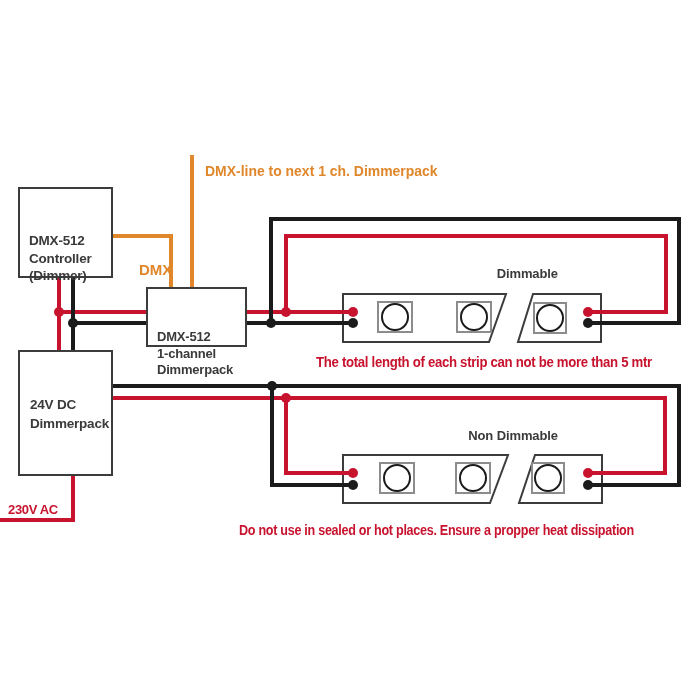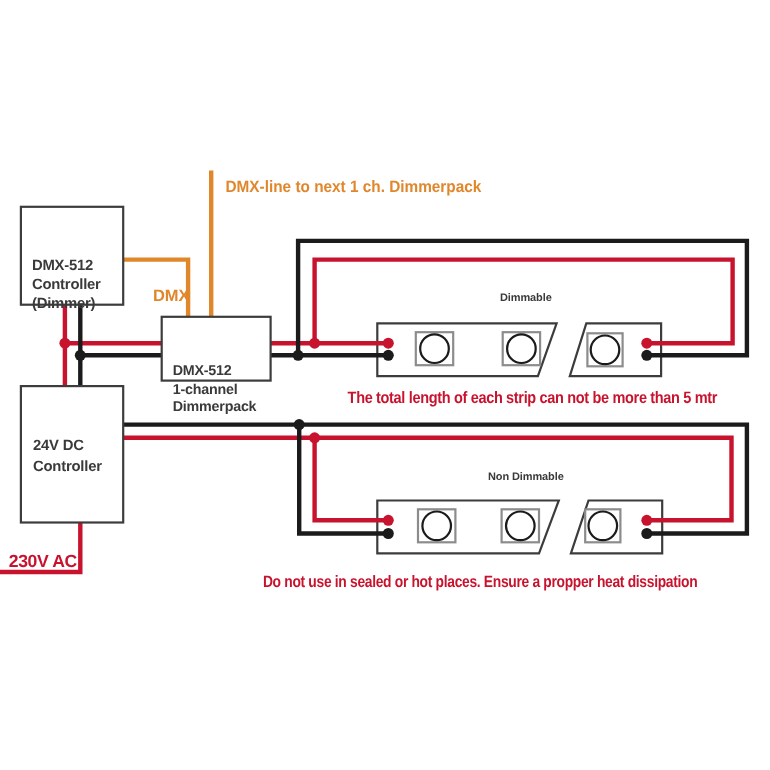--- a/index.html
+++ b/index.html
@@ -5,21 +5,21 @@
   html,body{margin:0;padding:0;background:#fff;}
   #stage{
     position:relative;width:700px;height:700px;background:var(--background,#fff);
     font-family:"Liberation Sans",sans-serif;overflow:hidden;
   }
   #diagram-svg{position:absolute;left:0;top:0;}
   .lbl{position:absolute;color:var(--text-dark,#3a3a3a);font-weight:700;white-space:pre-line;}
   .box-lbl{font-size:13.5px;line-height:17.5px;letter-spacing:-0.2px;margin-top:36px;}
   .orange-lbl{color:var(--wire-orange,#e0872b);font-size:15px;white-space:nowrap;}
   .red-lbl{color:var(--wire-red,#c8132e);font-size:15px;white-space:nowrap;letter-spacing:-0.35px;}
-  .strip-lbl{font-size:10px;text-align:center;width:160px;letter-spacing:-0.1px;}
+  .strip-lbl{font-size:13px;text-align:right;width:160px;letter-spacing:-0.1px;}
 </style>
 </head>
 <body>
 
 <div id="stage">
 
   <svg id="diagram-svg" width="700" height="700" viewBox="0 0 700 700">
 
     <g fill="#ffffff" style="stroke:var(--box-border)" stroke-width="2">
       <polygon points="343,294 506,294 489,342 343,342"></polygon>
@@ -103,27 +103,27 @@
 
   <div class="lbl box-lbl" style="left:29px;top:196px;">DMX-512
 Controller
 (Dimmer)</div>
 
   <div class="lbl box-lbl" style="left:157px;top:293px;font-size:13px;line-height:16.5px;">DMX-512
 1-channel
 Dimmerpack</div>
 
   <div class="lbl box-lbl" style="left:30px;top:360px;line-height:18.5px;">24V DC
-Controller</div>
+Dimmerpack</div>
 
   <div class="lbl orange-lbl" style="left:139px;top:213px;margin-top:48px;">DMX</div>
 
   <div class="lbl orange-lbl" style="left:205px;top:162px;transform:scaleX(0.93);transform-origin:0 0;">DMX-line to next 1 ch. Dimmerpack</div>
 
-  <div class="lbl red-lbl" style="left:8px;top:502px;font-size:16px;">230V AC</div>
+  <div class="lbl red-lbl" style="left:8px;top:502px;font-size:13px;">230V AC</div>
 
   <div class="lbl strip-lbl" style="left:398px;top:266px;">Dimmable</div>
 
   <div class="lbl strip-lbl" style="left:398px;top:428px;">Non Dimmable</div>
 
   <div class="lbl red-lbl" style="left:316px;top:353px;transform:scaleX(0.88);transform-origin:0 0;">The total length of each strip can not be more than 5 mtr</div>
 
   <div class="lbl red-lbl" style="left:239px;top:521px;transform:scaleX(0.84);transform-origin:0 0;">Do not use in sealed or hot places. Ensure a propper heat dissipation</div>
 
 </div>

